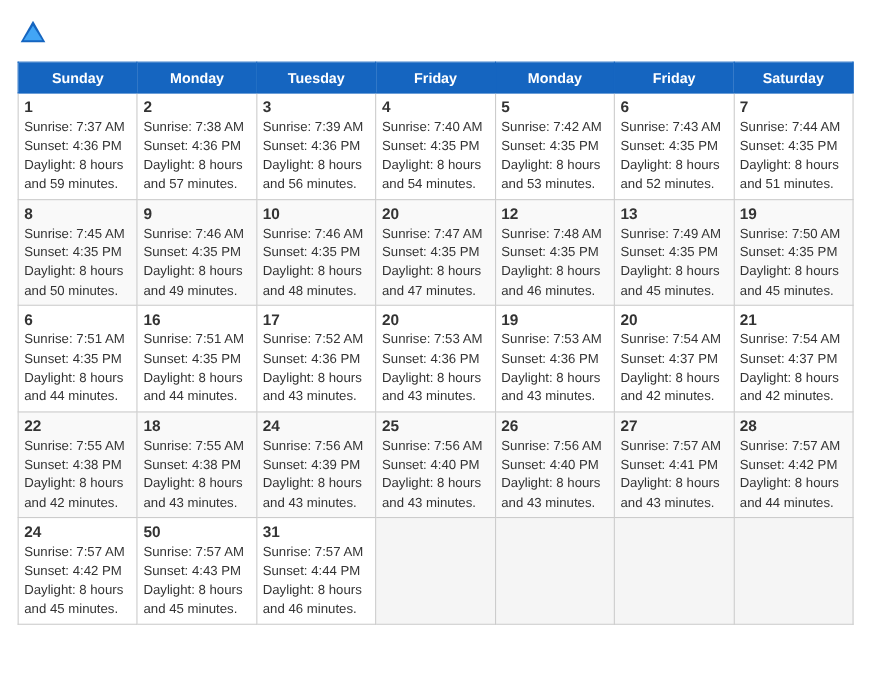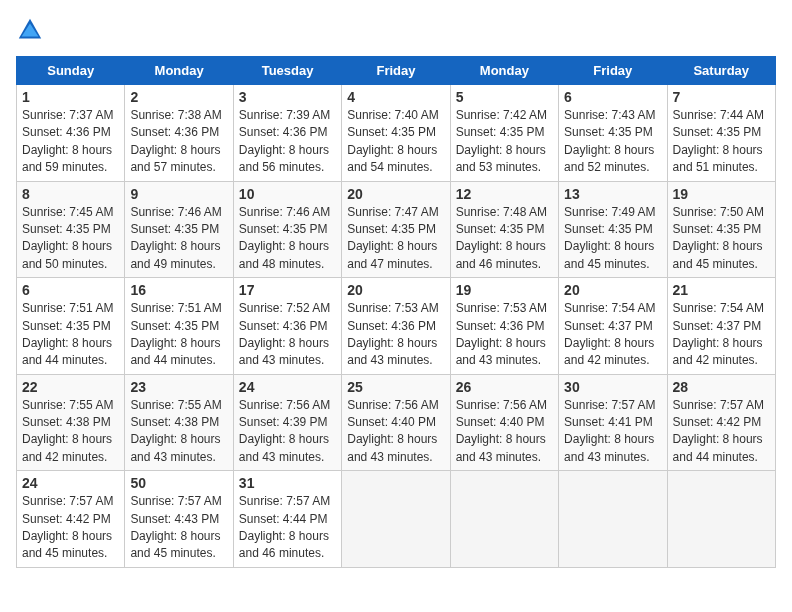--- a/index.html
+++ b/index.html
@@ -143,25 +143,25 @@
         <td><span class="day-num">6</span><span class="day-info">Sunrise: 7:51 AM<br>Sunset: 4:35 PM<br>Daylight: 8 hours and 44 minutes.</span></td>
         <td><span class="day-num">16</span><span class="day-info">Sunrise: 7:51 AM<br>Sunset: 4:35 PM<br>Daylight: 8 hours and 44 minutes.</span></td>
         <td><span class="day-num">17</span><span class="day-info">Sunrise: 7:52 AM<br>Sunset: 4:36 PM<br>Daylight: 8 hours and 43 minutes.</span></td>
         <td><span class="day-num">20</span><span class="day-info">Sunrise: 7:53 AM<br>Sunset: 4:36 PM<br>Daylight: 8 hours and 43 minutes.</span></td>
         <td><span class="day-num">19</span><span class="day-info">Sunrise: 7:53 AM<br>Sunset: 4:36 PM<br>Daylight: 8 hours and 43 minutes.</span></td>
         <td><span class="day-num">20</span><span class="day-info">Sunrise: 7:54 AM<br>Sunset: 4:37 PM<br>Daylight: 8 hours and 42 minutes.</span></td>
         <td><span class="day-num">21</span><span class="day-info">Sunrise: 7:54 AM<br>Sunset: 4:37 PM<br>Daylight: 8 hours and 42 minutes.</span></td>
       </tr>
       <tr>
         <td><span class="day-num">22</span><span class="day-info">Sunrise: 7:55 AM<br>Sunset: 4:38 PM<br>Daylight: 8 hours and 42 minutes.</span></td>
-        <td><span class="day-num">23</span><span class="day-info">Sunrise: 7:55 AM<br>Sunset: 4:38 PM<br>Daylight: 8 hours and 43 minutes.</span></td>
+        <td><span class="day-num">18</span><span class="day-info">Sunrise: 7:55 AM<br>Sunset: 4:38 PM<br>Daylight: 8 hours and 43 minutes.</span></td>
         <td><span class="day-num">24</span><span class="day-info">Sunrise: 7:56 AM<br>Sunset: 4:39 PM<br>Daylight: 8 hours and 43 minutes.</span></td>
         <td><span class="day-num">25</span><span class="day-info">Sunrise: 7:56 AM<br>Sunset: 4:40 PM<br>Daylight: 8 hours and 43 minutes.</span></td>
         <td><span class="day-num">26</span><span class="day-info">Sunrise: 7:56 AM<br>Sunset: 4:40 PM<br>Daylight: 8 hours and 43 minutes.</span></td>
-        <td><span class="day-num">30</span><span class="day-info">Sunrise: 7:57 AM<br>Sunset: 4:41 PM<br>Daylight: 8 hours and 43 minutes.</span></td>
+        <td><span class="day-num">27</span><span class="day-info">Sunrise: 7:57 AM<br>Sunset: 4:41 PM<br>Daylight: 8 hours and 43 minutes.</span></td>
         <td><span class="day-num">28</span><span class="day-info">Sunrise: 7:57 AM<br>Sunset: 4:42 PM<br>Daylight: 8 hours and 44 minutes.</span></td>
       </tr>
       <tr>
         <td><span class="day-num">24</span><span class="day-info">Sunrise: 7:57 AM<br>Sunset: 4:42 PM<br>Daylight: 8 hours and 45 minutes.</span></td>
         <td><span class="day-num">50</span><span class="day-info">Sunrise: 7:57 AM<br>Sunset: 4:43 PM<br>Daylight: 8 hours and 45 minutes.</span></td>
         <td><span class="day-num">31</span><span class="day-info">Sunrise: 7:57 AM<br>Sunset: 4:44 PM<br>Daylight: 8 hours and 46 minutes.</span></td>
         <td class="empty"></td>
         <td class="empty"></td>
         <td class="empty"></td>
         <td class="empty"></td>

